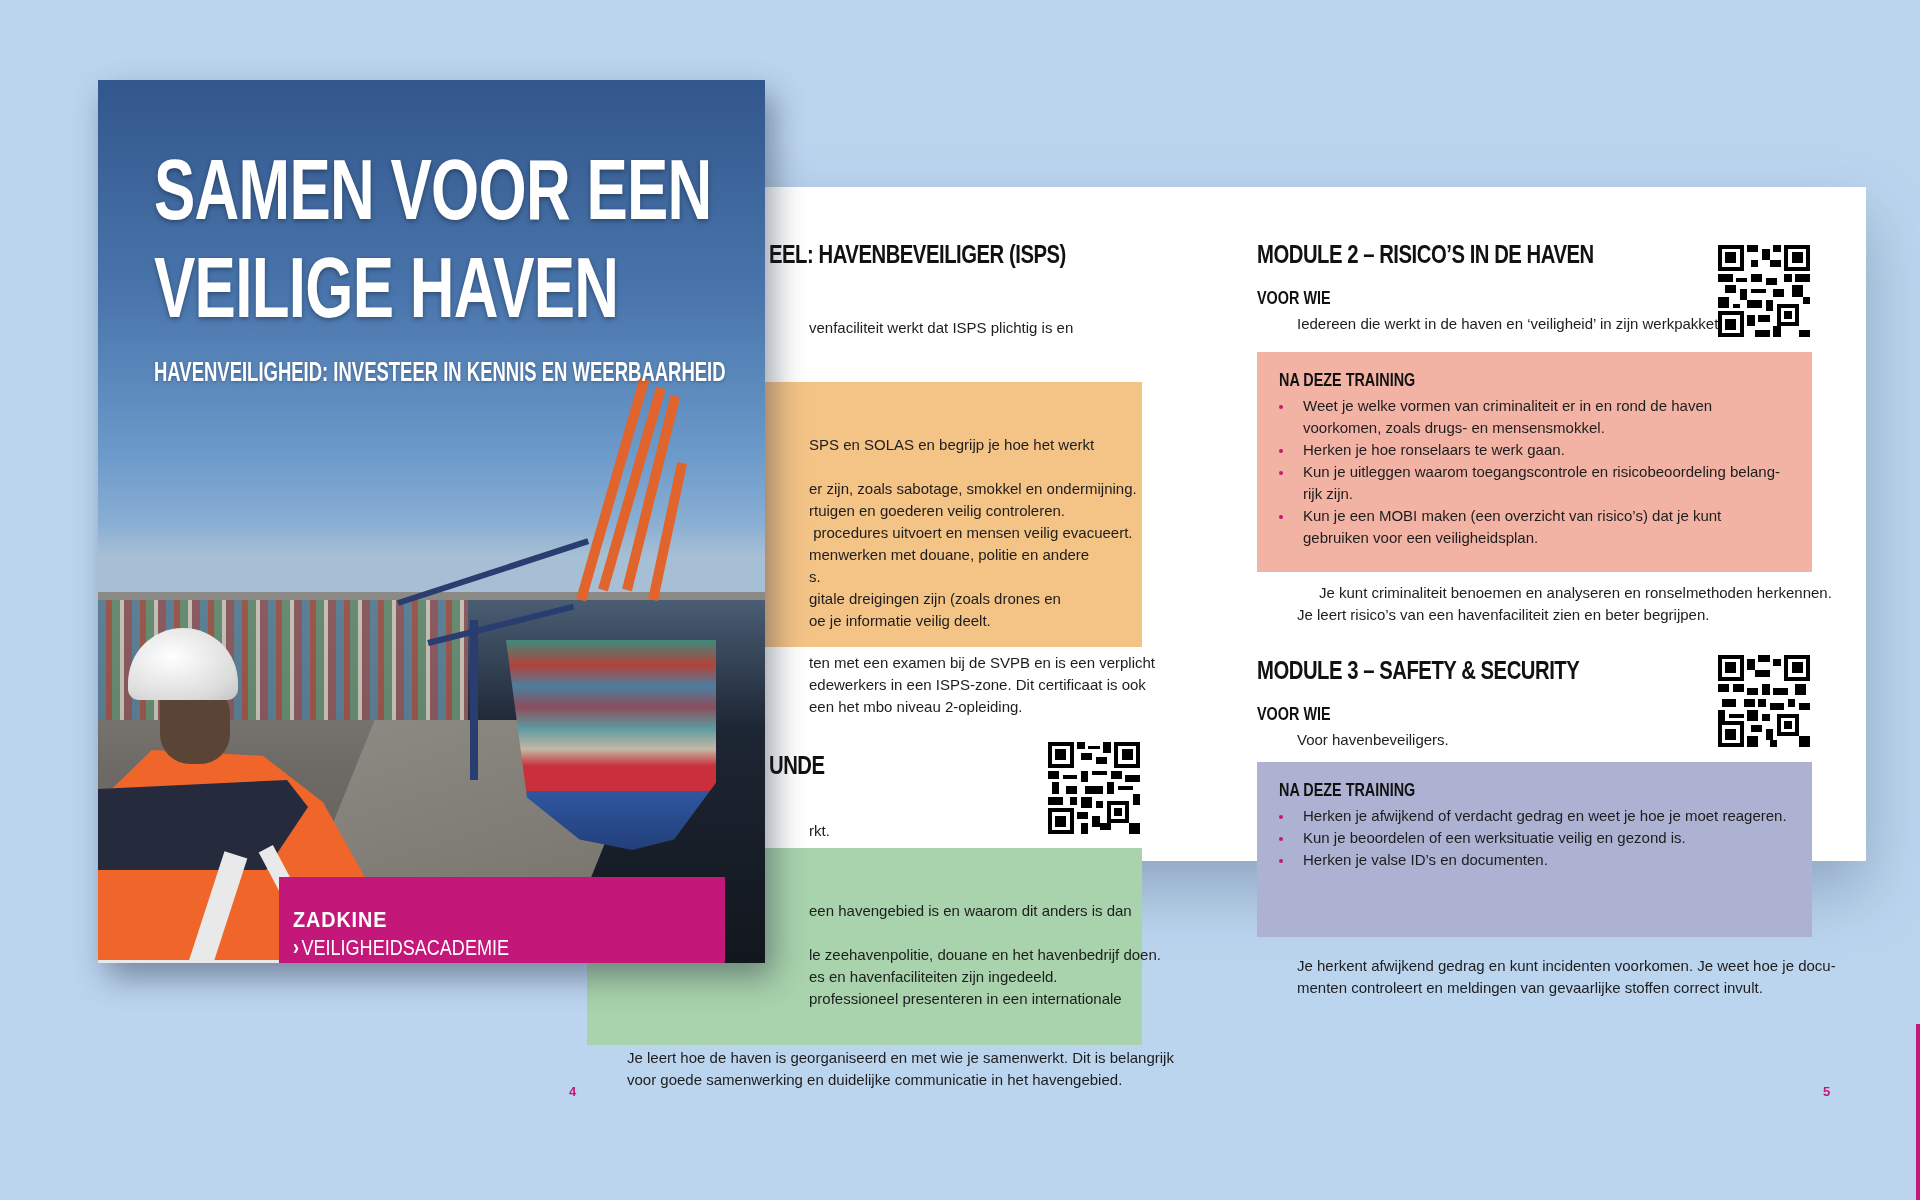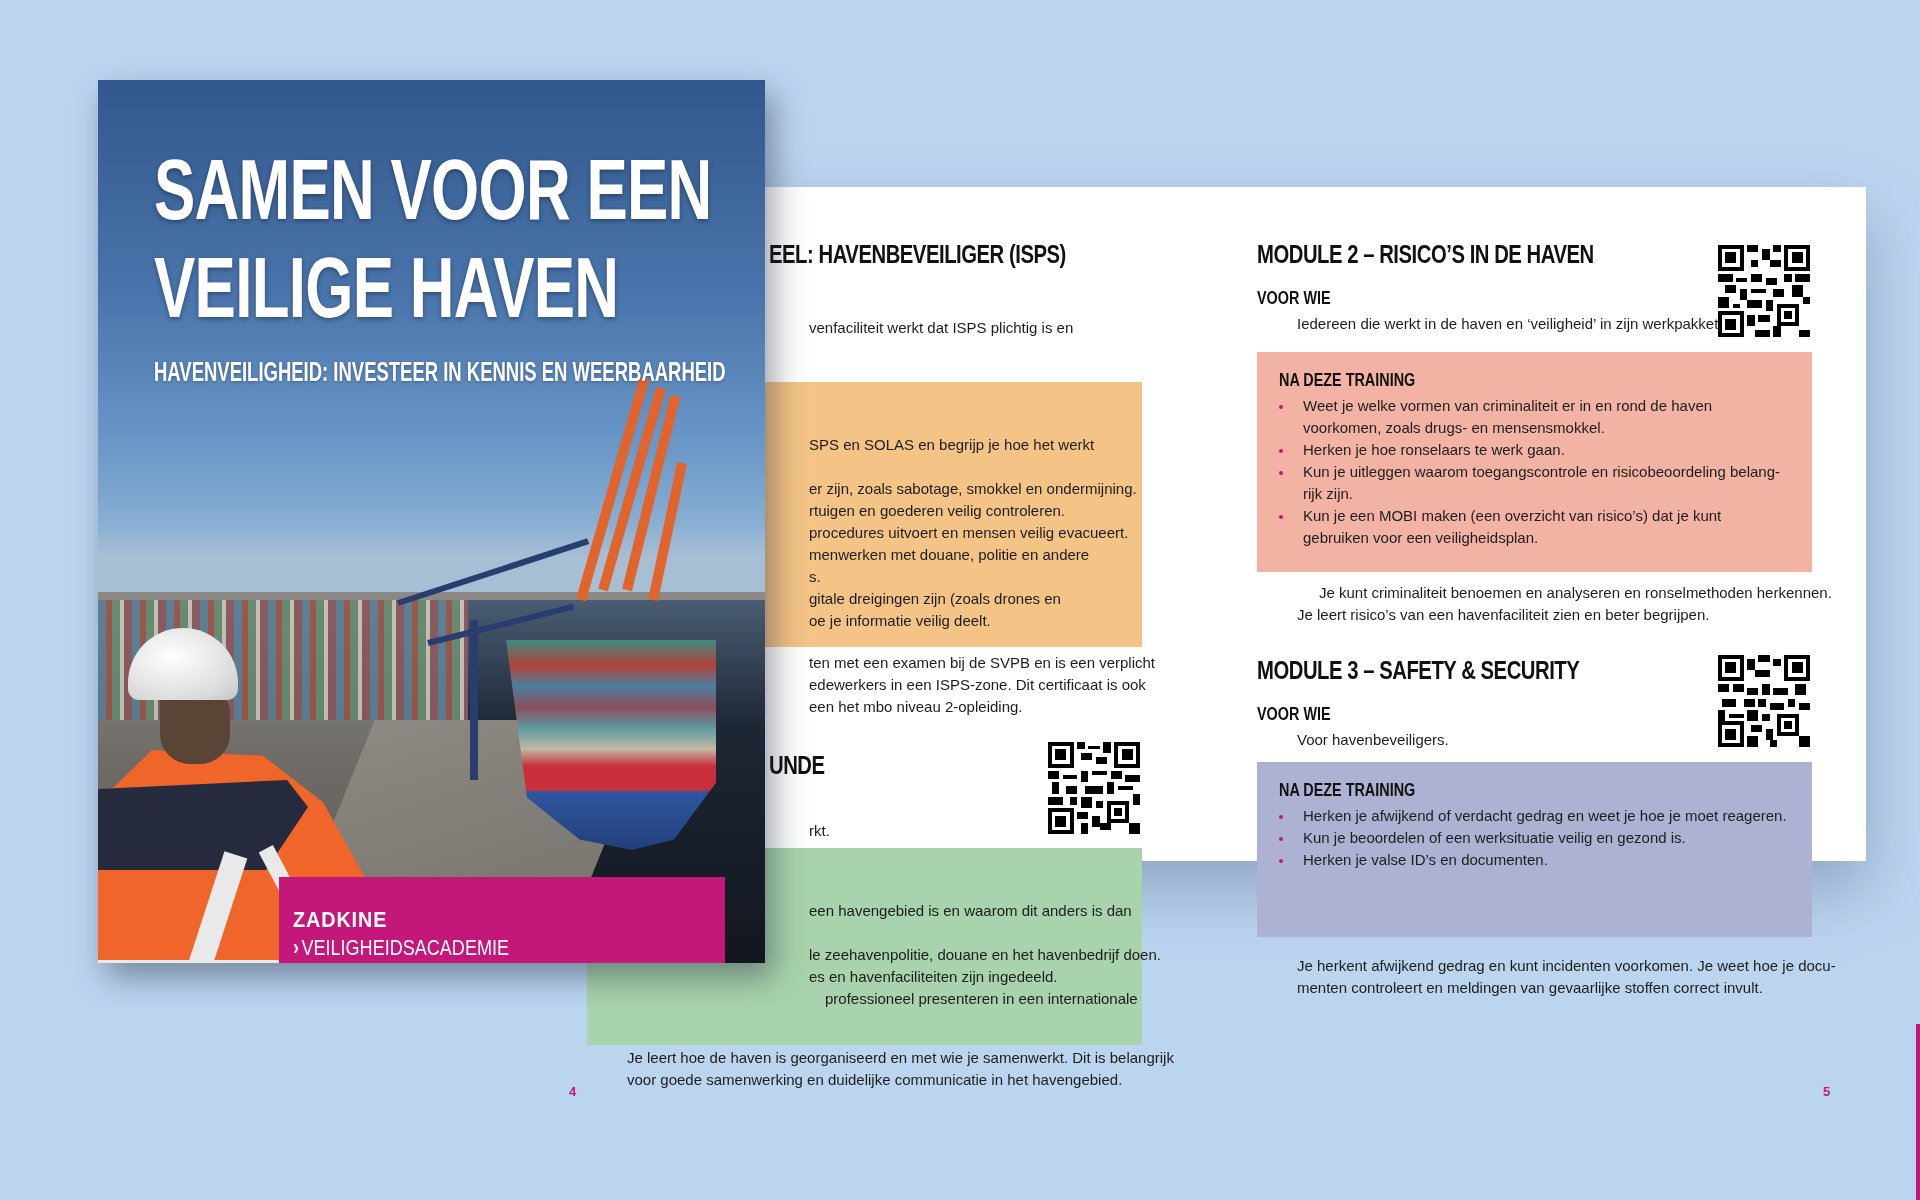--- a/index.html
+++ b/index.html
@@ -142,21 +142,21 @@
     <div class="heading" style="left:0; top:12px;">EEL: HAVENBEVEILIGER (ISPS)</div>
   </div>
   <div class="body-text" style="left:237px; top:130px; white-space:nowrap;">venfaciliteit werkt dat ISPS plichtig is en</div>
 
   <div class="box" style="left:55px; top:195px; width:555px; height:265px; background:#f4c386;">
     <div style="position:absolute; left:182px; top:52px;">
       <div class="body-text" style="position:static; line-height:22px; white-space:nowrap;">SPS en SOLAS en begrijp je hoe het werkt</div>
       <div style="height:22px;"></div>
       <div class="body-text" style="position:static; white-space:nowrap;">er zijn, zoals sabotage, smokkel en ondermijning.</div>
       <div class="body-text" style="position:static; white-space:nowrap;">rtuigen en goederen veilig controleren.</div>
-      <div class="body-text" style="position:static; white-space:nowrap;">procedures uitvoert en mensen veilig evacueert.</div>
+      <div class="body-text" style="position:static; white-space:nowrap;text-align:center;">procedures uitvoert en mensen veilig evacueert.</div>
       <div class="body-text" style="position:static; white-space:nowrap;">menwerken met douane, politie en andere</div>
       <div class="body-text" style="position:static; white-space:nowrap;">s.</div>
       <div class="body-text" style="position:static; white-space:nowrap;">gitale dreigingen zijn (zoals drones en</div>
       <div class="body-text" style="position:static; white-space:nowrap;">oe je informatie veilig deelt.</div>
     </div>
   </div>
 
   <div style="position:absolute; left:237px; top:465px;">
     <div class="body-text" style="position:static; white-space:nowrap;">ten met een examen bij de SVPB en is een verplicht</div>
     <div class="body-text" style="position:static; white-space:nowrap;">edewerkers in een ISPS-zone. Dit certificaat is ook</div>
@@ -211,21 +211,21 @@
       </g>
     </svg>
   </div>
 
   <div class="box" style="left:55px; top:661px; width:555px; height:197px; background:#a8d3ac;">
     <div style="position:absolute; left:182px; top:52px;">
       <div class="body-text" style="position:static; white-space:nowrap;">een havengebied is en waarom dit anders is dan</div>
       <div style="height:22px;"></div>
       <div class="body-text" style="position:static; white-space:nowrap;">le zeehavenpolitie, douane en het havenbedrijf doen.</div>
       <div class="body-text" style="position:static; white-space:nowrap;">es en havenfaciliteiten zijn ingedeeld.</div>
-      <div class="body-text" style="position:static; white-space:nowrap;margin-left:16px;">professioneel presenteren in een internationale</div>
+      <div class="body-text" style="position:static; white-space:nowrap;">professioneel presenteren in een internationale</div>
     </div>
   </div>
 
   <div style="position:absolute; left:55px; top:860px;">
     <div class="body-text" style="position:static; white-space:nowrap;">Je leert hoe de haven is georganiseerd en met wie je samenwerkt. Dit is belangrijk</div>
     <div class="body-text" style="position:static; white-space:nowrap;">voor goede samenwerking en duidelijke communicatie in het havengebied.</div>
   </div>
   <div class="page-num" style="left:37px; top:897px;">4</div>
 
   <div class="heading" style="left:725px; top:52px;">MODULE 2 – RISICO’S IN DE HAVEN</div>

